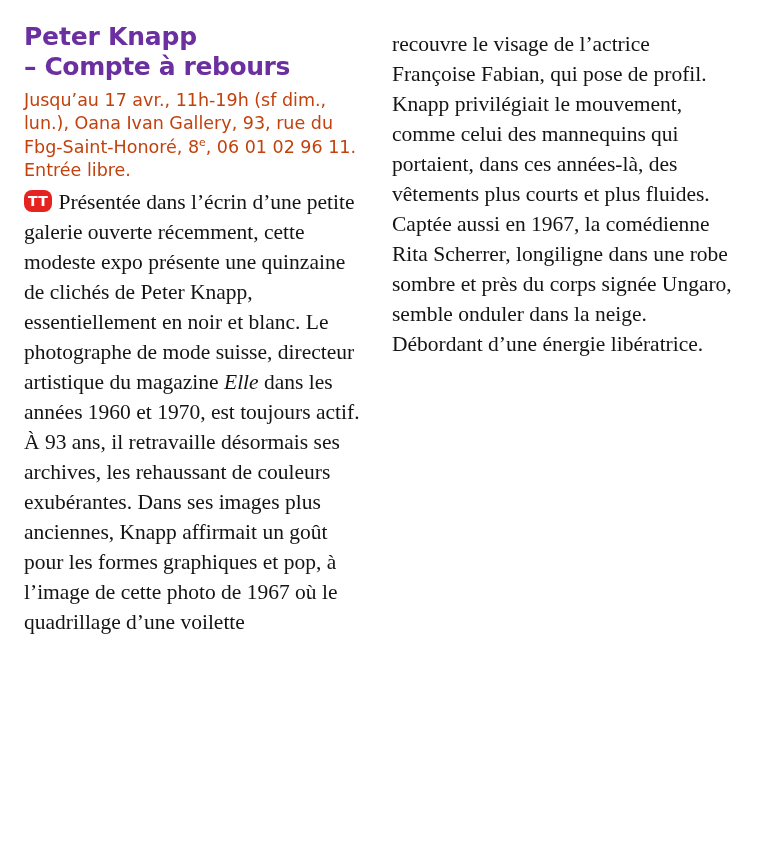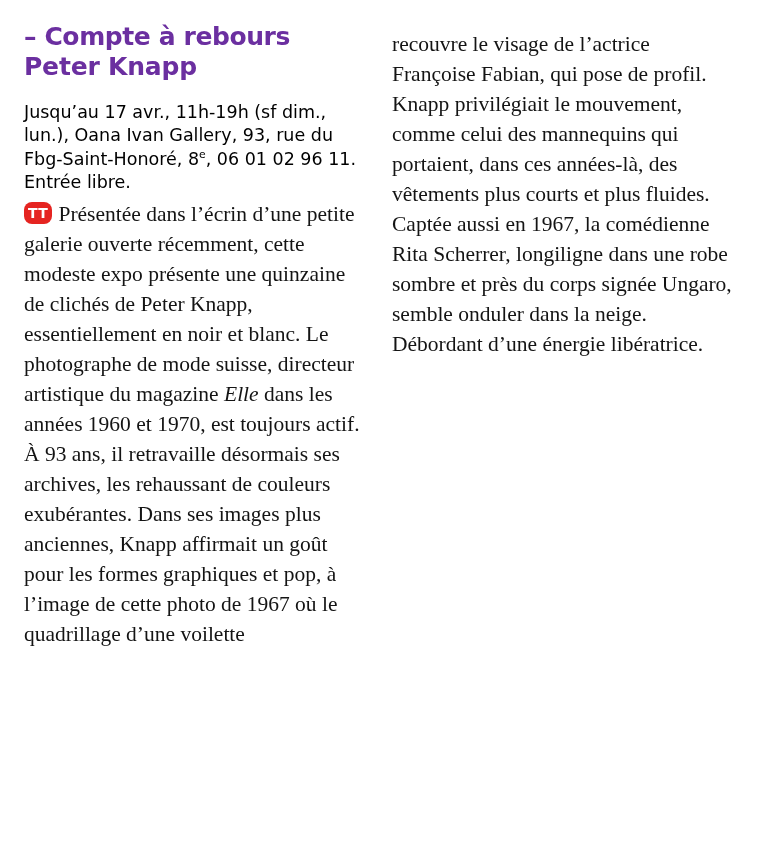--- a/index.html
+++ b/index.html
@@ -38,24 +38,24 @@
     color: #6B2FA0;
     font-size: 25px;
     line-height: 1.18;
     letter-spacing: -0.2px;
   }
   .title-line.second {
     letter-spacing: -0.4px;
   }
   .practical {
     font-family: "DejaVu Sans", sans-serif;
-    color: #000000;
+    color: #c2410c;
     font-size: 17.5px;
     line-height: 1.33;
-    margin-top: 20px;
+    margin-top: 8px;
     margin-bottom: 6px;
     font-weight: normal;
   }
   .practical sup {
     font-size: 11px;
     vertical-align: super;
     line-height: 0;
   }
   .body-text {
     font-family: "Liberation Serif", serif;
@@ -93,22 +93,22 @@
 </style>
 </head>
 <body>
 
 <div class="page">
   <div class="columns">
 
     <div class="col leftcol">
 
       <div class="title-block">
+        <div class="title-line">Peter Knapp</div>
         <div class="title-line second">– Compte à rebours</div>
-        <div class="title-line">Peter Knapp</div>
       </div>
 
       <div class="practical">
         <span>Jusqu’au 17 avr., 11h-19h (sf dim., lun.), Oana Ivan Gallery, 93, rue du Fbg-Saint-Honoré, 8<sup class="ord">e</sup>, 06 01 02 96 11. Entrée libre.</span>
       </div>
 
       <div class="body-text">
         <span class="tt-badge">TT</span><span>Présentée dans l’écrin d’une petite galerie ouverte récemment, cette modeste expo présente une quinzaine de clichés de Peter Knapp, essentiellement en noir et blanc. Le photographe de mode suisse, directeur artistique du magazine </span><span class="ital">Elle</span><span> dans les années 1960 et 1970, est toujours actif. À 93 ans, il retravaille désormais ses archives, les rehaussant de couleurs exubérantes. Dans ses images plus anciennes, Knapp affirmait un goût pour les formes graphiques et pop, à l’image de cette photo de 1967 où le quadrillage d’une voilette</span>
       </div>
 

